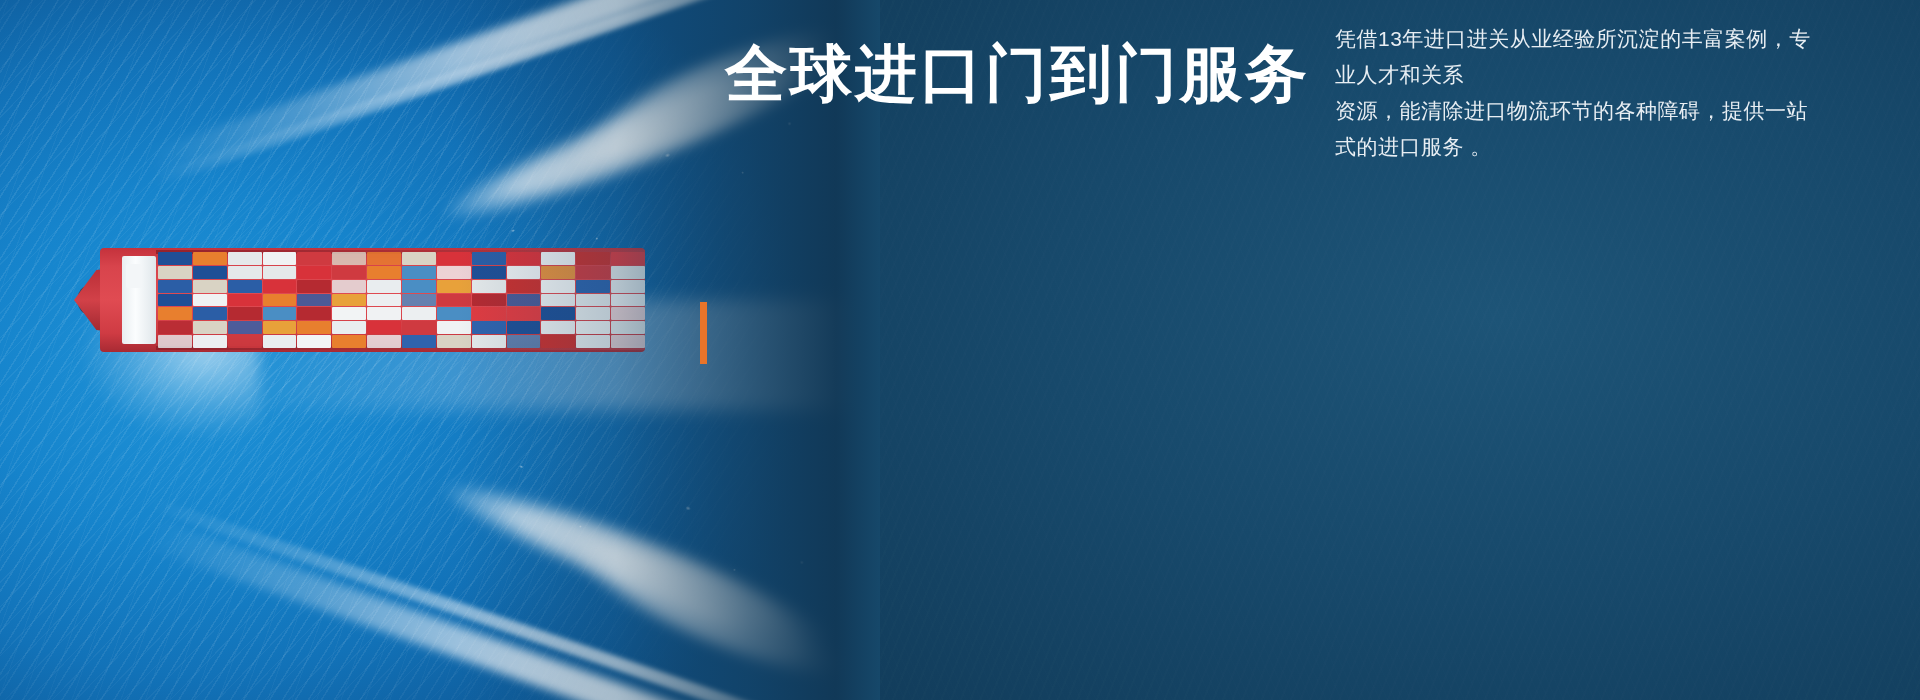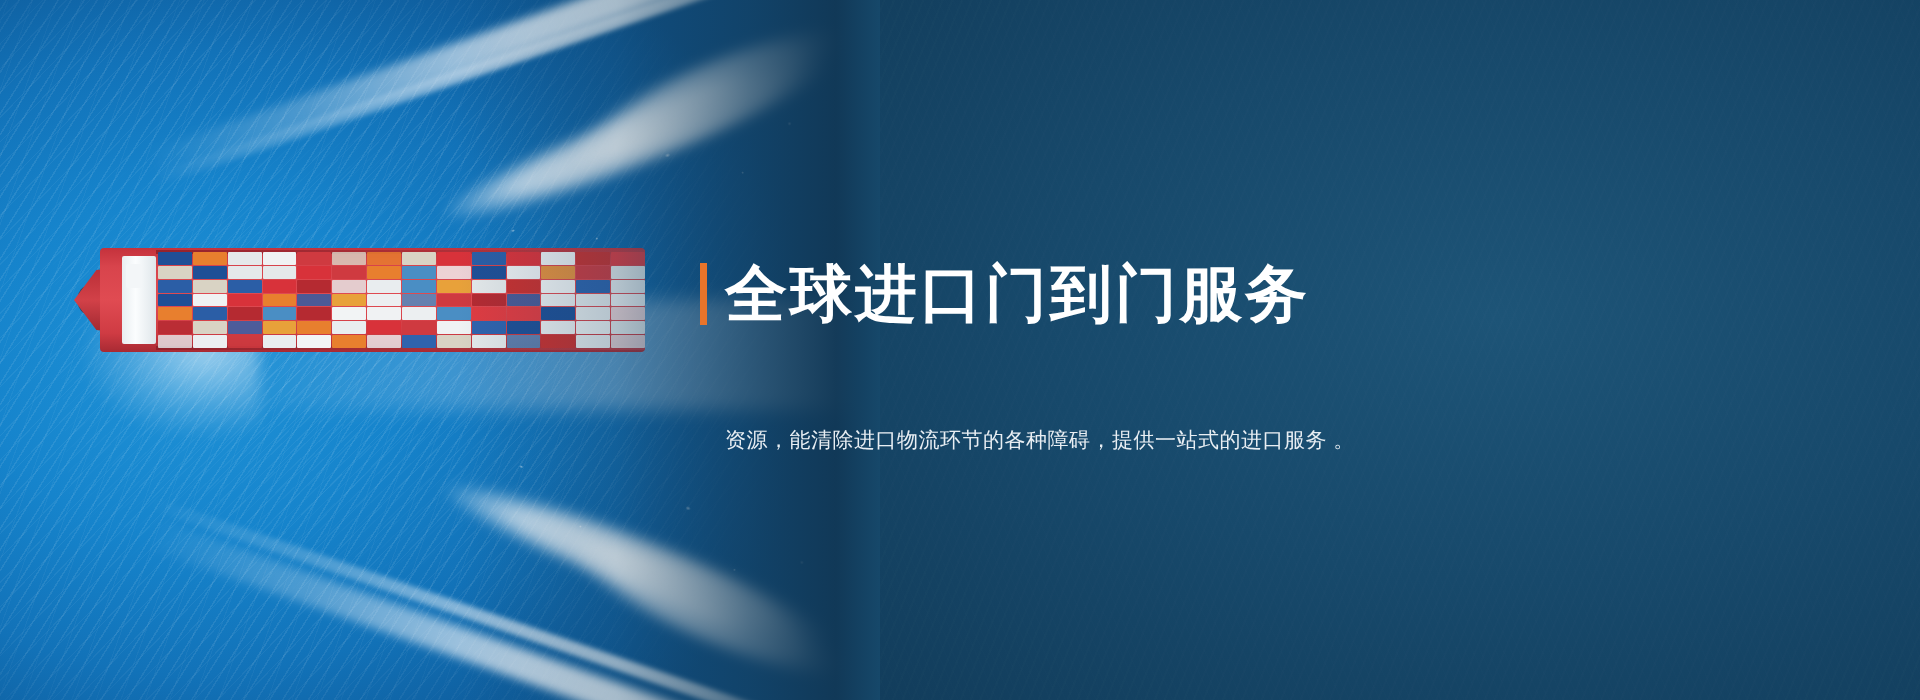--- a/index.html
+++ b/index.html
@@ -143,21 +143,21 @@
     display:grid;
     grid-template-columns:repeat(14,1fr);
     gap:1px;
   }
   .bay{display:grid;grid-template-rows:repeat(7,1fr);gap:1px;}
   .ctr{border-radius:1px;}
 
   
   .content{
     position:absolute;left:700px;top:0;width:1120px;height:700px;
-    display:flex;flex-direction:column;justify-content:center;
+    display:flex;justify-content:center;
   }
   .title-row{display:flex;align-items:stretch;margin-bottom:34px;}
   .accent-bar{
     width:7px;background:#e8742a;margin-right:18px;
     height:62px;align-self:center;flex:0 0 auto;
   }
   .title{
     color:#ffffff;font-size:62px;font-weight:bold;line-height:1.02;
     letter-spacing:3px;white-space:nowrap;
   }
@@ -339,17 +339,18 @@
 
     <div class="ocean-fade"></div>
   </div>
 
   <div class="content">
     <div class="title-row">
       <div class="accent-bar"></div>
       <h1 class="title">全球进口门到门服务</h1>
     </div>
     <p class="desc">
+      <span class="desc-line">凭借13年进口进关从业经验所沉淀的丰富案例，专业人才和关系</span>
       <span class="desc-line">资源，能清除进口物流环节的各种障碍，提供一站式的进口服务 。</span>
     </p>
   </div>
 
 </div>
 
 </body></html>

